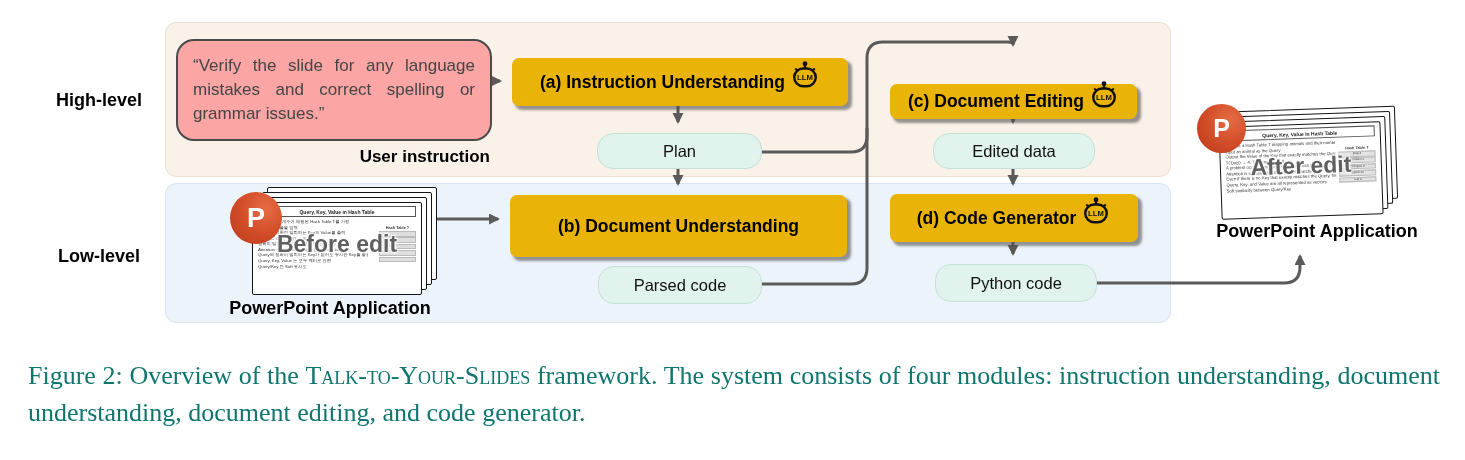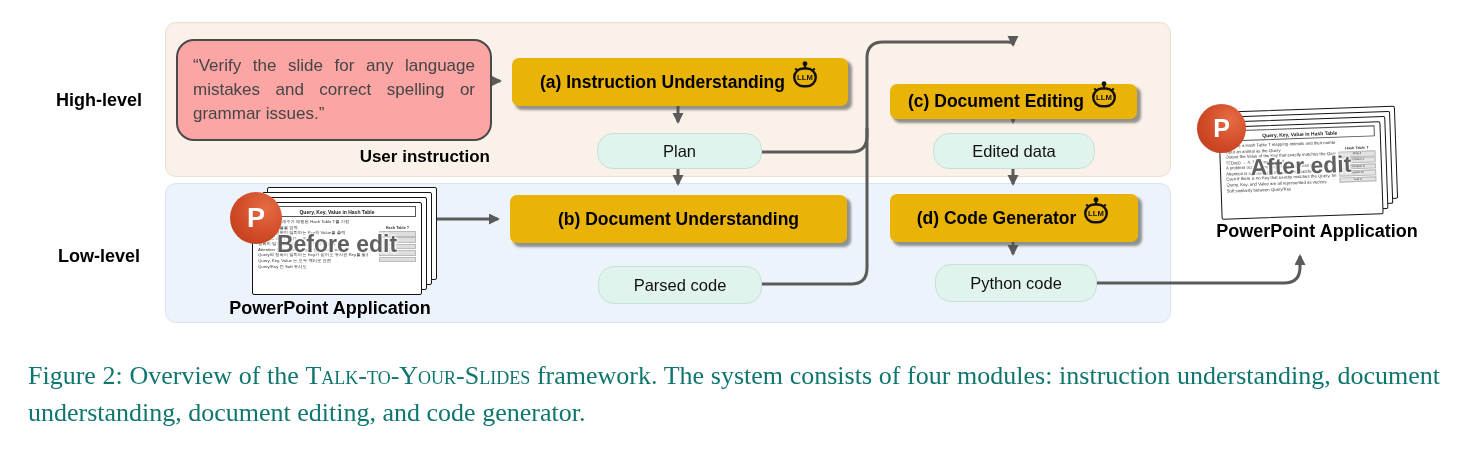--- a/index.html
+++ b/index.html
@@ -21,21 +21,21 @@
     padding:13px 15px;font-size:17px;line-height:1.42;color:#454545;text-align:justify;
   }
   .bubble-label{position:absolute;left:176px;top:147px;width:314px;text-align:right;font-weight:bold;font-size:17px;}
   
   .module{
     position:absolute;display:flex;align-items:center;justify-content:center;
     background:#eab308;border-radius:7px;font-weight:bold;font-size:17.5px;color:#000;
     box-shadow:3.5px 3.5px 2.5px rgba(80,80,80,0.6);
   }
   .mod-a{left:512px;top:58px;width:336px;height:48px;}
-  .mod-b{left:510px;top:195px;width:337px;height:48px;}
+  .mod-b{left:510px;top:195px;width:337px;height:62px;}
   .mod-c{left:890px;top:56px;width:247px;height:35px;margin-top:28px;}
   .mod-d{left:890px;top:194px;width:248px;height:48px;}
   .llm-icon{width:30px;height:30px;margin-left:5px;margin-top:-14px;flex:0 0 auto;}
   
   .datanode{
     position:absolute;display:flex;align-items:center;justify-content:center;
     background:#e0f3ed;border:1px solid #c5e1d7;border-radius:16px;font-size:16.5px;color:#111;
   }
   .node-plan{left:597px;top:133px;width:163px;height:34px;}
   .node-edited{left:933px;top:133px;width:160px;height:34px;}

